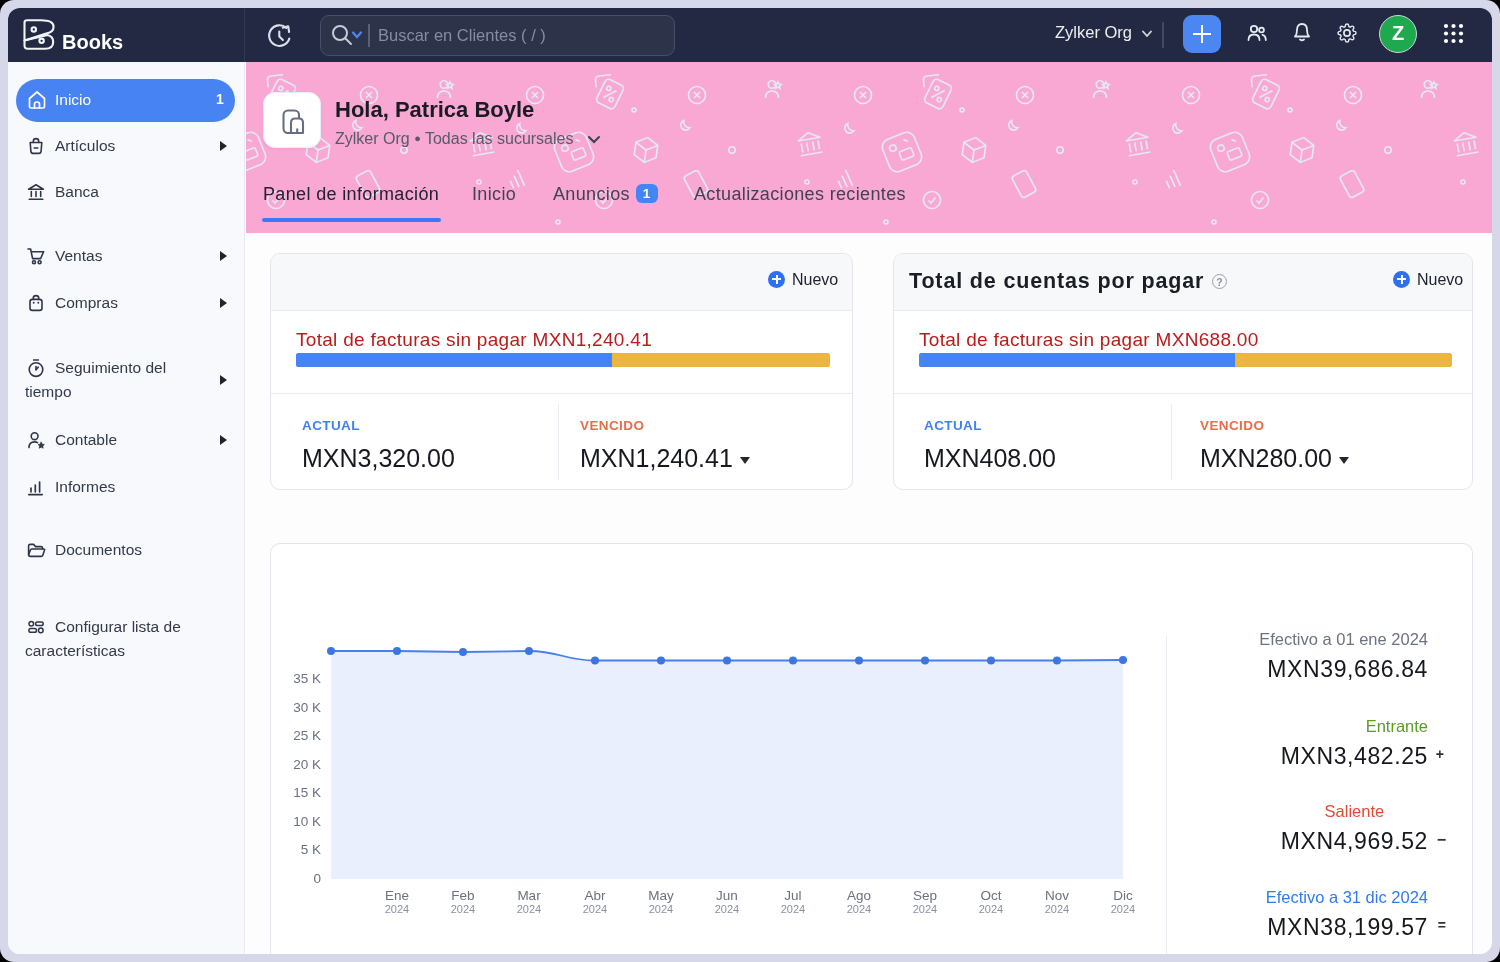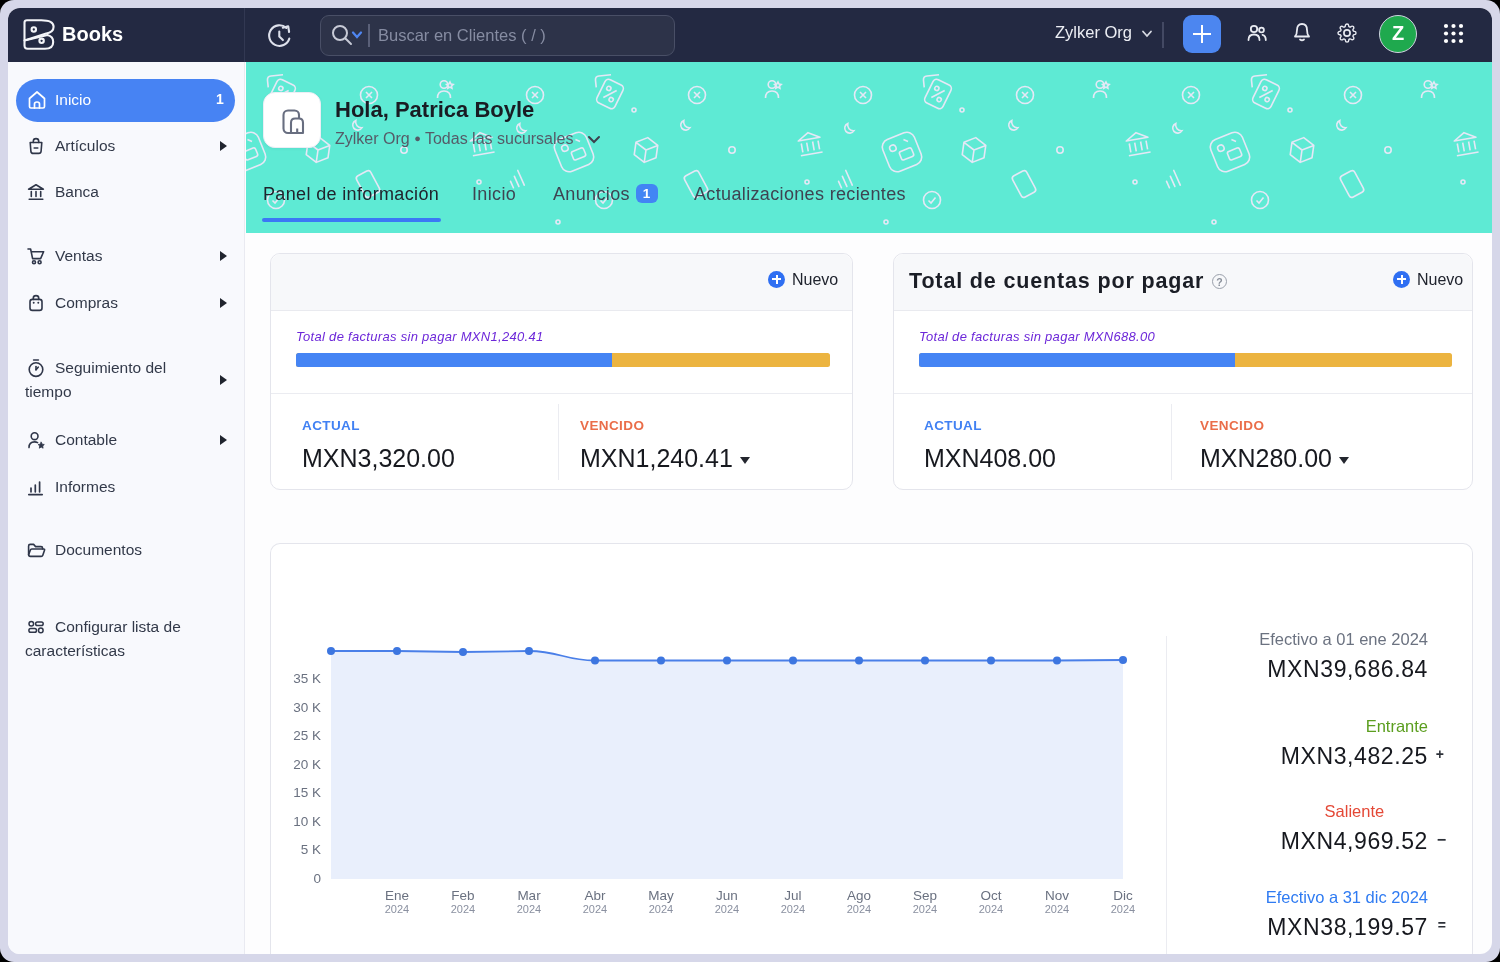--- a/index.html
+++ b/index.html
@@ -3,21 +3,21 @@
 <meta charset="utf-8">
 <style>
   * { margin:0; padding:0; box-sizing:border-box; }
   html,body { width:1500px; height:962px; background:#000; font-family:"Liberation Sans",sans-serif; }
   .frame { position:absolute; left:0; top:0; width:1500px; height:962px; background:#d6d7e9; border-radius:14px; }
   .app { position:absolute; left:8px; top:8px; width:1484px; height:946px; background:#fdfdfe; border-radius:12px; overflow:hidden; }
   
   .topbar { position:absolute; left:0; top:0; width:1484px; height:54px; background:#232942; }
   .topbar .logoarea { position:absolute; left:0; top:0; width:237px; height:54px; border-right:1px solid #323852; }
   .logoicon { position:absolute; left:15px; top:11px; }
-  .logotext { position:absolute; left:54px; top:15px; color:#fff; font-size:20px; font-weight:700; letter-spacing:0; }
+  .logotext { position:absolute; left:54px; top:23px; color:#fff; font-size:20px; font-weight:700; letter-spacing:0; }
   .refresh { position:absolute; left:254px; top:11px; }
   .searchbox { position:absolute; left:312px; top:6.5px; width:355px; height:41px; background:#2d3349; border:1.5px solid #494f66; border-radius:9px; }
   .searchbox .mag { position:absolute; left:8px; top:6px; }
   .searchbox .scaret { position:absolute; left:30px; top:15px; }
   .searchbox .sdiv { position:absolute; left:47px; top:8px; width:1.5px; height:23px; background:#5a6078; }
   .searchbox .ph { position:absolute; left:57px; top:10px; color:#868ca2; font-size:16.5px; }
   .orgname { position:absolute; left:1047px; top:15px; color:#eceef4; font-size:16.5px; font-weight:500; }
   .navdiv { position:absolute; left:1154px; top:14px; width:1.5px; height:26px; background:#434963; }
   .plusbtn { position:absolute; left:1175px; top:7px; width:38px; height:38px; background:#4c86f0; border-radius:9px; }
   .plusbtn:before { content:""; position:absolute; left:10px; top:18px; width:18px; height:2px; background:#fff; }
@@ -32,38 +32,38 @@
   .mitem { position:absolute; left:0; width:237px; color:#323949; font-size:15.5px; }
   .mitem .mic { position:absolute; left:17px; top:-11px; width:22px; height:22px; }
   .mitem .mtx { position:absolute; left:47px; top:-9px; }
   .mitem .arr { position:absolute; left:212px; top:-5px; width:0; height:0; border-left:7px solid #20242e; border-top:5px solid transparent; border-bottom:5px solid transparent; }
   .pill { position:absolute; left:8px; top:17px; width:219px; height:43px; background:#4783f3; border-radius:21.5px; color:#fff; }
   .pill .mic { position:absolute; left:10px; top:10px; }
   .pill .mtx { position:absolute; left:39px; top:12px; font-size:15.5px; font-weight:500; }
   .pill .bdg { position:absolute; left:200px; top:12px; font-size:14px; font-weight:700; }
   
   .main { position:absolute; left:238px; top:54px; width:1246px; height:892px; }
-  .band { position:absolute; left:0; top:0; width:1246px; height:171px; background:#5eead4; }
+  .band { position:absolute; left:0; top:0; width:1246px; height:171px; background:#f9a8d4; }
   .orgcard { position:absolute; left:17px; top:30px; width:58px; height:56px; background:#fff; border:1px solid #eceef5; border-radius:12px; box-shadow:0 1px 3px rgba(40,50,100,.06); }
   .hola { position:absolute; left:89px; top:35px; font-size:22px; font-weight:700; color:#191c23; }
   .subline { position:absolute; left:89px; top:68px; font-size:16px; color:#555b68; }
   .tabs { position:absolute; left:0px; top:122px; font-size:18px; letter-spacing:.35px; color:#3e4452; }
   .tab { position:absolute; top:0; white-space:nowrap; }
   .underline { position:absolute; left:16px; top:156px; width:179px; height:4px; background:#3b78f5; border-radius:3px; }
   .abadge { display:inline-block; background:#4285f4; color:#fff; font-size:13.5px; font-weight:600; border-radius:6px; padding:2px 7px; margin-left:6px; position:relative; top:-2px; }
   
   .card { position:absolute; background:#fff; border:1px solid #e4e5ec; border-radius:10px; }
   .chead { position:absolute; left:0; top:0; right:0; height:57px; background:#f7f8fa; border-bottom:1px solid #e9eaef; border-radius:10px 10px 0 0; }
   .ctitle { position:absolute; left:15px; top:15px; font-size:21.5px; font-weight:600; color:#1b1e26; letter-spacing:.85px; }
   .qm { display:inline-block; width:15px; height:15px; border:1.2px solid #9aa0ab; border-radius:50%; color:#8a909b; font-size:10.5px; font-weight:600; text-align:center; line-height:14px; vertical-align:2px; margin-left:8px; }
   .nuevo { position:absolute; top:17px; font-size:16px; font-weight:500; color:#20242e; }
   .pluscirc { display:inline-block; width:17px; height:17px; background:#2f6ff2; border-radius:50%; position:relative; vertical-align:-3px; margin-right:7px; }
   .pluscirc:before { content:""; position:absolute; left:4px; top:7.5px; width:9px; height:2px; background:#fff; }
   .pluscirc:after { content:""; position:absolute; left:7.5px; top:4px; width:2px; height:9px; background:#fff; }
-  .facttx { position:absolute; left:25px; top:75px; font-size:13px; letter-spacing:.3px; color:#6d28d9;font-style:italic; }
+  .facttx { position:absolute; left:25px; top:75px; font-size:19px; letter-spacing:.3px; color:#b91c1c; }
   .pbar { position:absolute; left:25px; top:99px; height:14px; border-radius:2.5px; overflow:hidden; background:#ecb440; }
   .pbar .pblue { position:absolute; left:0; top:0; height:14px; background:#4584f4; }
   .chr { position:absolute; left:0; right:0; top:139px; height:1px; background:#ebecf1; }
   .cvr { position:absolute; top:150px; width:1px; height:76px; background:#ebecf1; }
   .lab { position:absolute; font-size:13.5px; font-weight:600; letter-spacing:.4px; }
   .lactual { color:#4181f3; }
   .lvenc { color:#ea6d49; }
   .amount { position:absolute; font-size:25px; font-weight:500; color:#17191f; white-space:nowrap; }
   .dcaret { display:inline-block; width:0; height:0; border-top:7px solid #23262e; border-left:5.5px solid transparent; border-right:5.5px solid transparent; margin-left:7px; vertical-align:3px; }
   

